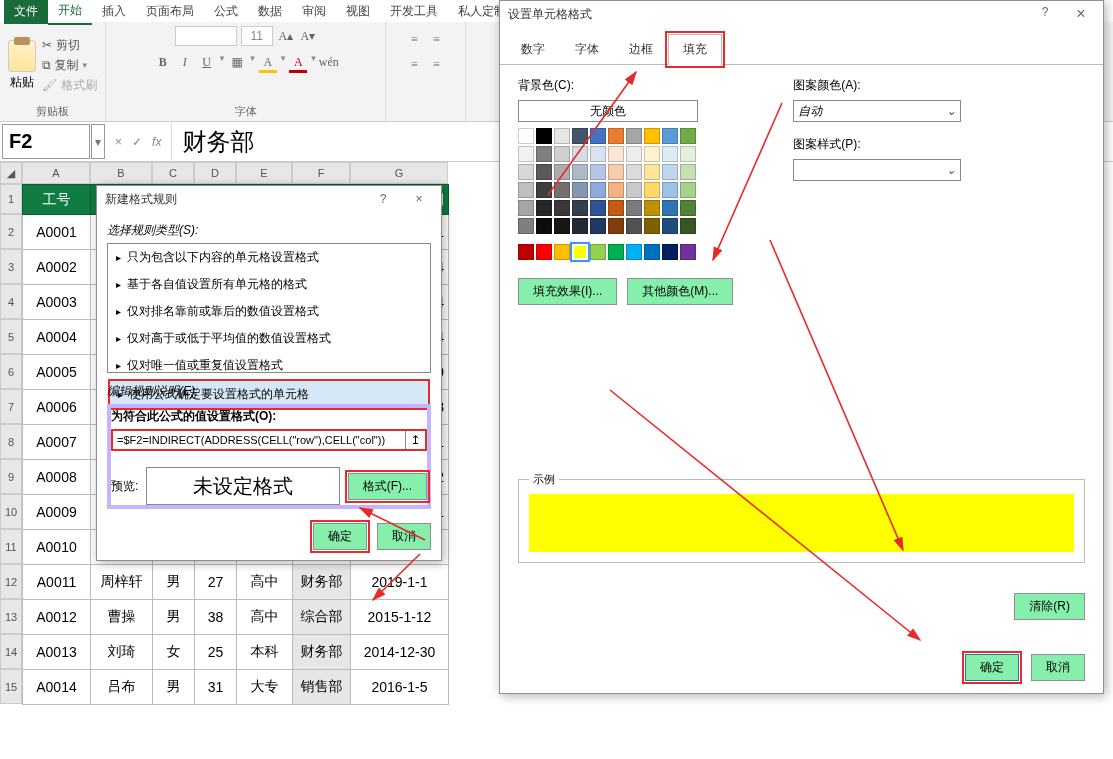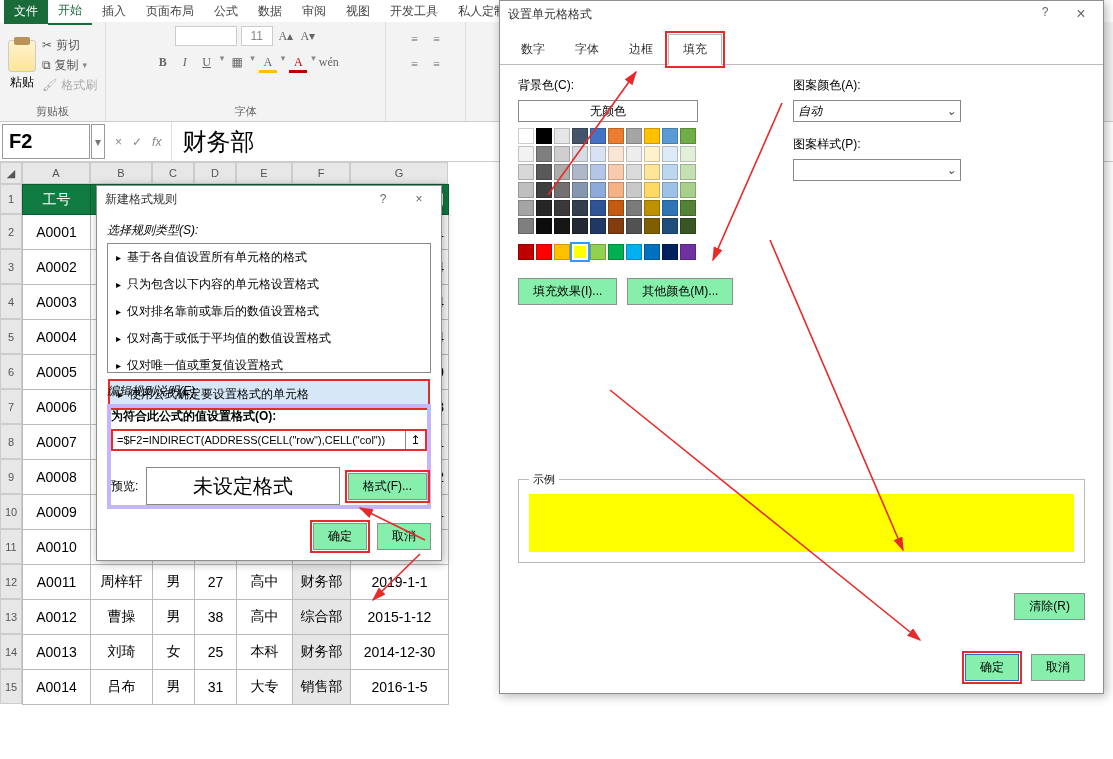--- a/index.html
+++ b/index.html
@@ -365,22 +365,22 @@
   <div class="dlg-title">
     <span class="t">新建格式规则</span>
     <div class="ctrls">
       <span>?</span>
       <span>×</span>
     </div>
   </div>
   <div class="dlg-body">
     <div class="sec-label">选择规则类型(S):</div>
     <div class="rule-list">
+      <div class="ritem">只为包含以下内容的单元格设置格式</div>
       <div class="ritem">基于各自值设置所有单元格的格式</div>
-      <div class="ritem">只为包含以下内容的单元格设置格式</div>
       <div class="ritem">仅对排名靠前或靠后的数值设置格式</div>
       <div class="ritem">仅对高于或低于平均值的数值设置格式</div>
       <div class="ritem">仅对唯一值或重复值设置格式</div>
       <div class="ritem sel hl-red">使用公式确定要设置格式的单元格</div>
     </div>
     <div class="sec-label" style="margin-top:10px">编辑规则说明(E):</div>
     <div style="border:4px solid #c4b5fd;padding:0">
       <div style="font-weight:bold">为符合此公式的值设置格式(O):</div>
       <div class="formula-box hl-red">
         <input value="=$F2=INDIRECT(ADDRESS(CELL(&quot;row&quot;),CELL(&quot;col&quot;))" style="">

